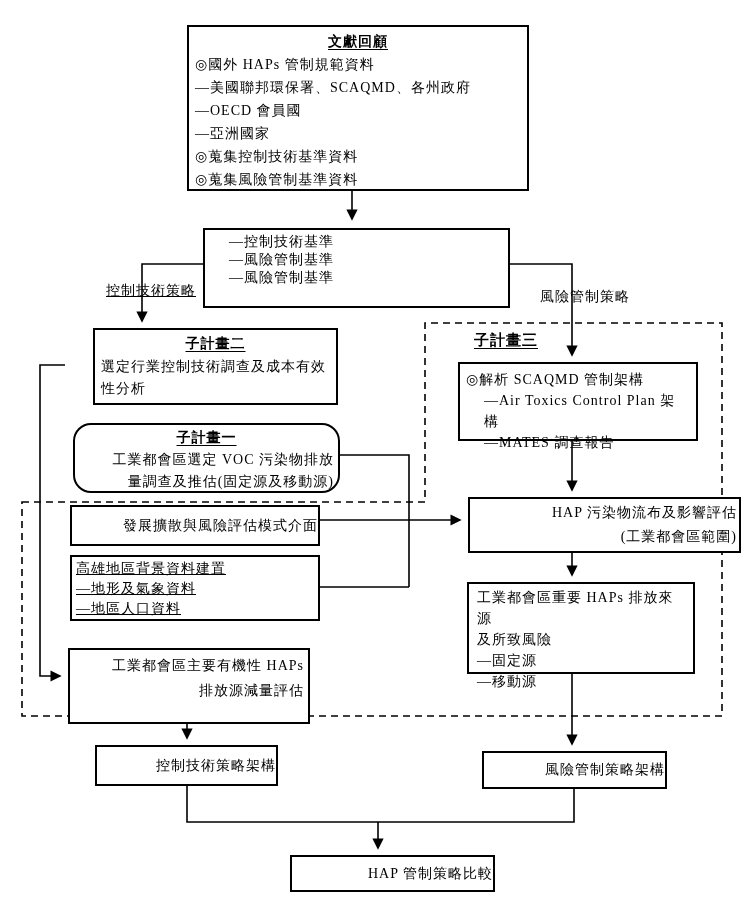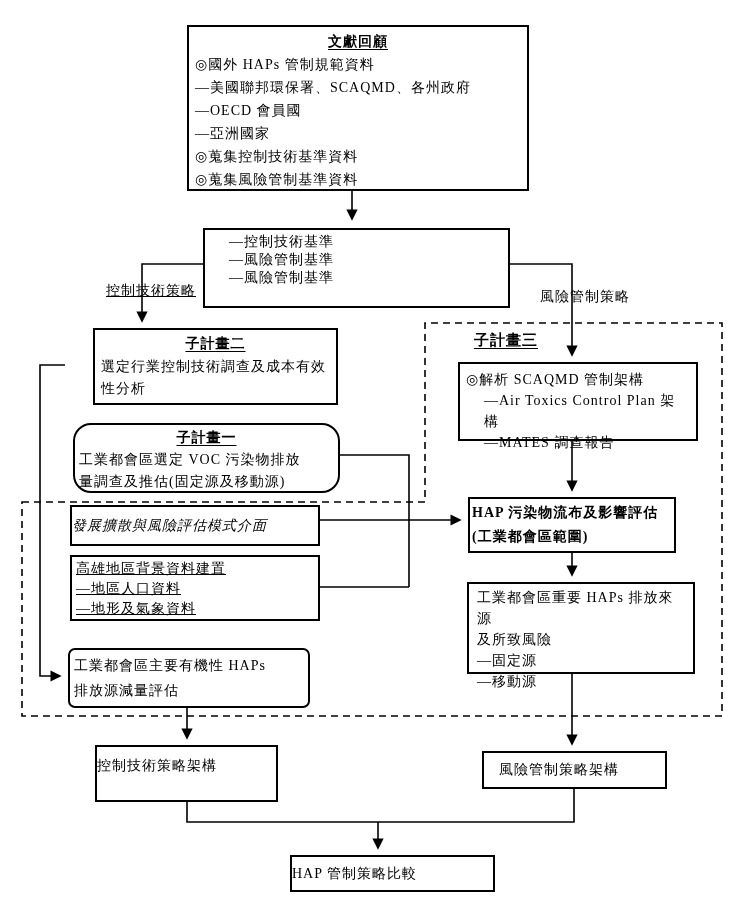--- a/index.html
+++ b/index.html
@@ -16,34 +16,34 @@
   .box .title{
     display:block;text-align:center;font-weight:bold;
     text-decoration:underline;text-underline-offset:3px;
   }
   .floating-label{
     position:absolute;z-index:1;font-size:14px;letter-spacing:1px;text-align:center;
   }
   .bold-underline{font-weight:bold;text-decoration:underline;text-underline-offset:3px;}
   .line{display:block;}
   .indent{padding-left:18px;}
-  .center{text-align:left;}
+  .center{text-align:right;}
 
   
   #lit-review{left:187px;top:25px;width:342px;height:166px;padding:3px 6px;line-height:23px;}
   #framework{left:203px;top:228px;width:307px;height:80px;padding:3px 6px;line-height:18px;}
   #sub2{left:65px;top:328px;width:245px;height:77px;padding:2px 6px;line-height:24px;margin-left:28px;}
   #sub1{left:73px;top:423px;width:267px;height:70px;padding:2px 4px;line-height:22px;border-radius:18px;}
-  #model-interface{left:70px;top:505px;width:250px;height:41px;line-height:37px;font-style:italic;}
+  #model-interface{left:70px;top:505px;width:250px;height:41px;line-height:37px;}
   #kaohsiung{left:70px;top:555px;width:250px;height:66px;padding:2px 4px;line-height:20px;text-decoration:underline;}
-  #reduction{left:68px;top:648px;width:242px;height:60px;padding:3px 4px;line-height:25px;border-radius:7px;}
+  #reduction{left:68px;top:648px;width:242px;height:76px;padding:3px 4px;line-height:25px;}
   #scaqmd{left:458px;top:362px;width:240px;height:79px;padding:5px 6px;line-height:21px;}
-  #hap-flow{left:468px;top:497px;width:208px;height:56px;padding:2px 2px;line-height:24px;font-weight:bold;}
+  #hap-flow{left:468px;top:497px;width:273px;height:56px;padding:2px 2px;line-height:24px;}
   #hap-sources{left:467px;top:582px;width:228px;height:92px;padding:3px 8px;line-height:21px;}
-  #control-framework{left:95px;top:745px;width:183px;height:57px;line-height:37px;}
+  #control-framework{left:95px;top:745px;width:183px;height:41px;line-height:37px;}
   #risk-framework{left:482px;top:751px;width:185px;height:38px;line-height:34px;padding-left:15px;}
   #hap-compare{left:290px;top:855px;width:205px;height:37px;line-height:33px;}
 
   #label-control-strategy{left:84px;top:282px;width:134px;text-decoration:underline;}
   #label-risk-strategy{left:518px;top:288px;width:134px;}
   #label-sub3{left:458px;top:331px;width:96px;font-size:15px;}
 </style>
 </head>
 <body>
 
@@ -115,22 +115,22 @@
     <span class="line center">工業都會區選定 VOC 污染物排放</span>
     <span class="line center">量調查及推估(固定源及移動源)</span>
   </div>
 
   <div class="box center" id="model-interface">
     <span>發展擴散與風險評估模式介面</span>
   </div>
 
   <div class="box" id="kaohsiung">
     <span class="line">高雄地區背景資料建置</span>
+    <span class="line">—地形及氣象資料</span>
     <span class="line">—地區人口資料</span>
-    <span class="line">—地形及氣象資料</span>
   </div>
 
   <div class="box" id="reduction">
     <span class="line center">工業都會區主要有機性 HAPs</span>
     <span class="line center">排放源減量評估</span>
   </div>
 
   <div class="box" id="scaqmd">
     <span class="line">◎解析 SCAQMD 管制架構</span>
     <span class="line indent">—Air Toxics Control Plan 架構</span>

